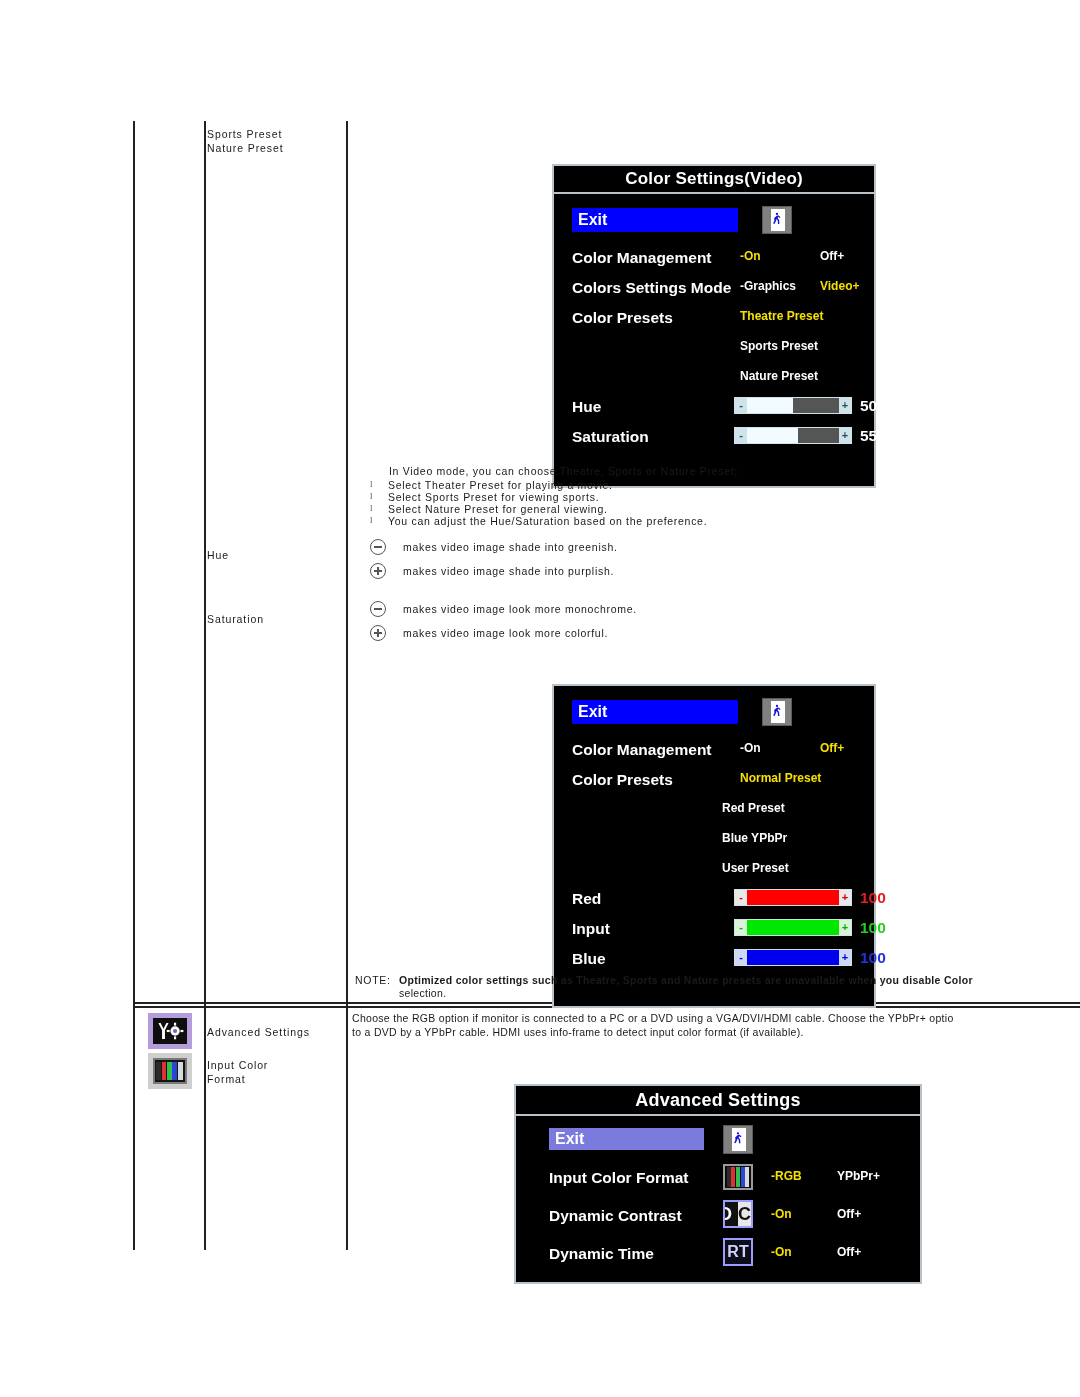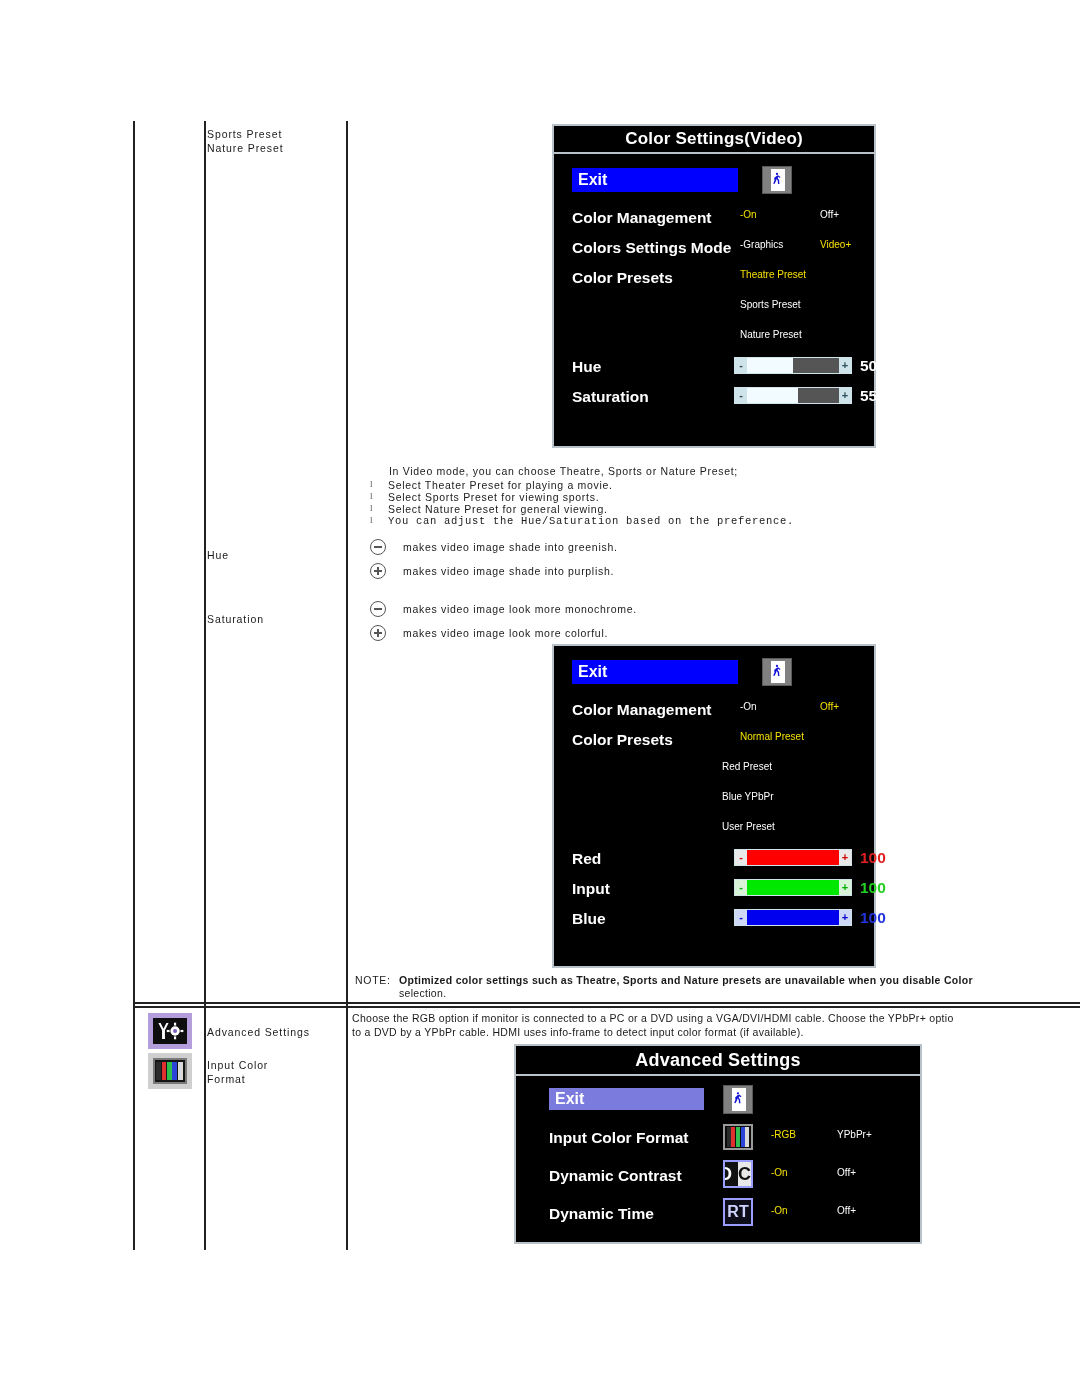--- a/index.html
+++ b/index.html
@@ -45,42 +45,43 @@
     line-height: 14px;
   }
 
   
   .osd {
     position: absolute;
     background: #000000;
     border: 2px solid #b9c2c9;
     box-sizing: border-box;
     font-family: "Liberation Sans", sans-serif;
+    margin-top: 40px;
   }
   .osd-title {
     color: #ffffff;
     font-weight: bold;
     text-align: center;
     font-size: 17px;
     letter-spacing: 0.2px;
     border-bottom: 2px solid #b9c2c9;
     box-sizing: border-box;
   }
   .osd-body {
     position: relative;
     width: 100%;
   }
   .osd-name {
     color: #ffffff;
     font-weight: bold;
     font-size: 15.5px;
   }
   .osd-val {
-    font-weight: normal;
-    font-size: 10px;
+    font-weight: bold;
+    font-size: 12px;
   }
   .v-yellow { color: #f5e000; }
   .v-white  { color: #ffffff; }
 
   
   .exit-bar {
     color: #ffffff;
     font-weight: bold;
     font-size: 16px;
     display: flex;
@@ -317,21 +318,21 @@
   <div class="bullet" style="left:0px; top:1px;">l</div>
   <div class="doc-text" style="position:absolute; left:18px; top:0px;">Select Theater Preset for playing a movie.</div>
 
   <div class="bullet" style="left:0px; top:13px;">l</div>
   <div class="doc-text" style="position:absolute; left:18px; top:12px;">Select Sports Preset for viewing sports.</div>
 
   <div class="bullet" style="left:0px; top:25px;">l</div>
   <div class="doc-text" style="position:absolute; left:18px; top:24px;">Select Nature Preset for general viewing.</div>
 
   <div class="bullet" style="left:0px; top:37px;">l</div>
-  <div class="doc-text" style="position:absolute; left:18px; top:36px;font-family:Liberation Mono, monospace;">You can adjust the Hue/Saturation based on the preference.</div>
+  <div class="doc-text" style="position:absolute; left:18px; top:36px;">You can adjust the Hue/Saturation based on the preference.</div>
 </div>
 
 <div class="label-col" style="left:207px; top:548px;">Hue</div>
 
 <div class="pm" style="left:370px; top:539px;"></div>
 <div class="doc-text" style="position:absolute; left:403px; top:540px;">makes video image shade into greenish.</div>
 
 <div class="pm plus" style="left:370px; top:563px;"></div>
 <div class="doc-text" style="position:absolute; left:403px; top:564px;">makes video image shade into purplish.</div>
 

